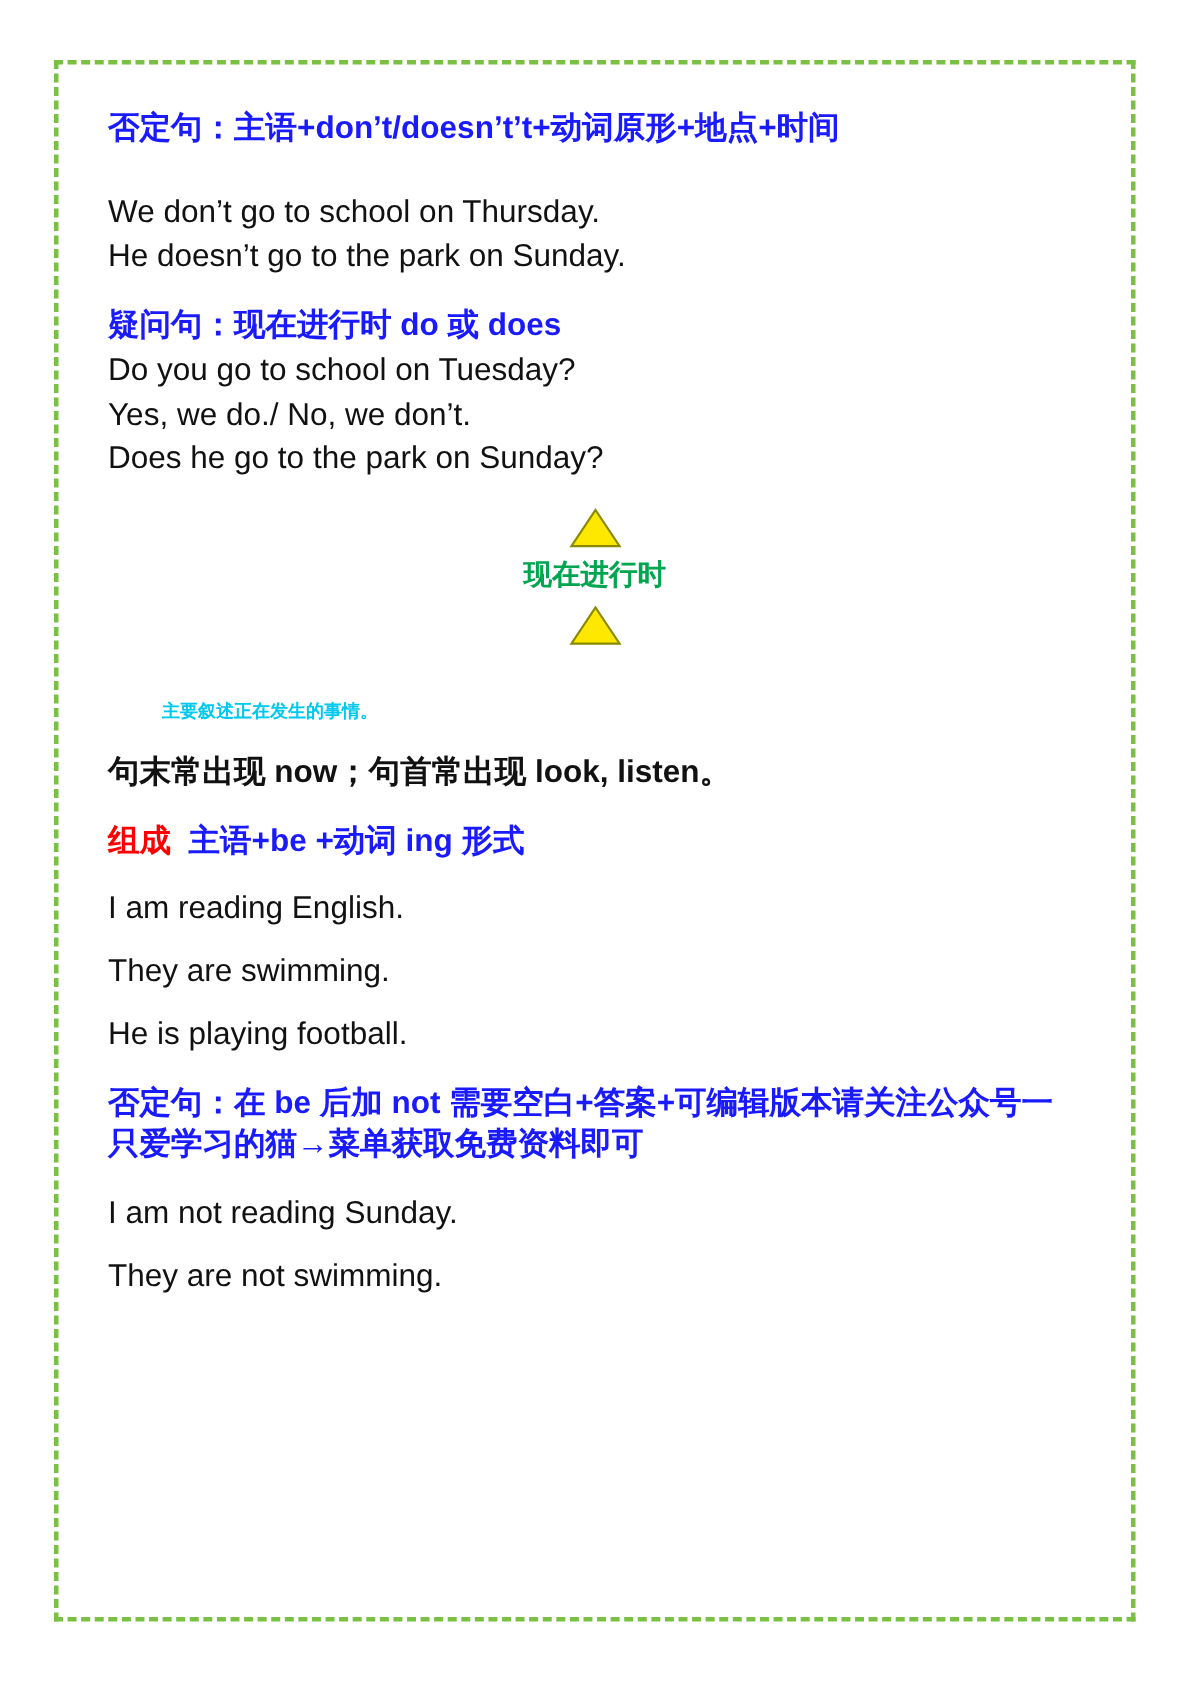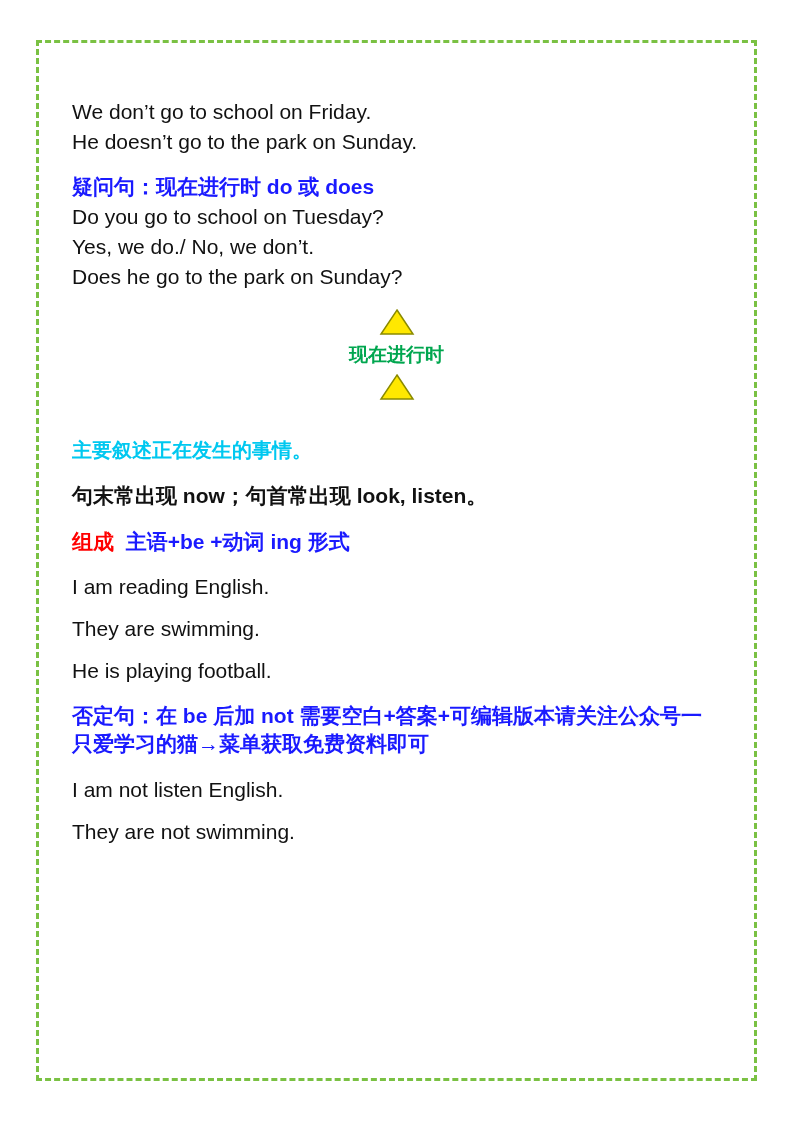--- a/index.html
+++ b/index.html
@@ -48,21 +48,22 @@
     font-size: 21px;
   }
   .black-bold {
     color: #111111;
     font-size: 21px;
     font-weight: bold;
   }
   .cyan-bold {
     color: #00c8f0;
     font-weight: bold;
-    font-size: 20px;
+    font-size: 12px;
+    margin-left: 36px;
   }
   .red-bold {
     color: #ff0000;
     font-weight: bold;
     font-size: 21px;
   }
   .green-bold {
     color: #00a64f;
     font-weight: bold;
     font-size: 19px;
@@ -76,36 +77,38 @@
   }
   .tri-outline {
     position: relative;
     width: 36px;
     height: 28px;
     margin: 0 auto;
   }
   .tri-outline svg { display: block; }
   .center-label {
     margin: 6px 0 6px 0;
+    font-family: Liberation Mono, monospace;
   }
   .seg { white-space: pre-wrap; }
   .mixed { font-size: 21px; line-height: 1.32; }
 </style>
 </head>
 <body>
 
 <div class="page">
   <div class="dashed-frame"></div>
 
   <div class="content">
 
+    <p class="line blue-bold">否定句：主语+don’t/doesn’t’t+动词原形+地点+时间</p>
 
     <div class="gap-md"></div>
 
-    <p class="line black">We don’t go to school on Friday.</p>
+    <p class="line black">We don’t go to school on Thursday.</p>
     <p class="line black">He doesn’t go to the park on Sunday.</p>
 
     <div class="gap-sm"></div>
 
     <p class="line blue-bold">疑问句：现在进行时 do 或 does</p>
 
     <p class="line black">Do you go to school on Tuesday?</p>
     <p class="line black">Yes, we do./ No, we don’t.</p>
     <p class="line black">Does he go to the park on Sunday?</p>
 
@@ -142,18 +145,18 @@
     <p class="line black">They are swimming.</p>
     <div style="height:12px"></div>
     <p class="line black">He is playing football.</p>
 
     <div class="gap-sm"></div>
 
     <p class="line blue-bold">否定句：在 be 后加 not 需要空白+答案+可编辑版本请关注公众号一只爱学习的猫→菜单获取免费资料即可</p>
 
     <div class="gap-sm"></div>
 
-    <p class="line black">I am not listen English.</p>
+    <p class="line black">I am not reading Sunday.</p>
     <div style="height:12px"></div>
     <p class="line black">They are not swimming.</p>
 
   </div>
 </div>
 
 </body></html>

